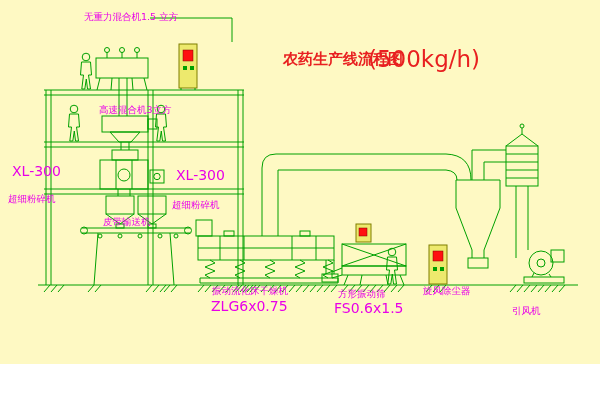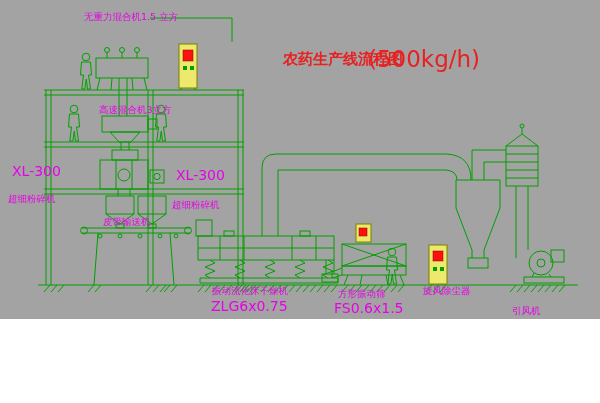--- a/index.html
+++ b/index.html
@@ -1,17 +1,17 @@
 <!DOCTYPE html>
 <html><head>
 <meta charset="utf-8">
 <style>
   html,body{margin:0;padding:0;background:#ffffff;}
   .stage{
-    position:relative;width:600px;height:319px;background:#a3a3a3;overflow:hidden;
+    position:relative;width:600px;height:364px;background:#fef9c3;overflow:hidden;
     font-family:"DejaVu Sans",sans-serif;
   }
   svg{position:absolute;left:0;top:0;}
   .g{stroke:#00A000;stroke-width:1;fill:none;}
   .panel{fill:#EDE96D;stroke:#7F7F00;stroke-width:1;}
   .btn{fill:#FF1010;stroke:#7F0000;stroke-width:0.5;}
   .panel-mark{fill:#00A000;stroke:none;}
   text{font-family:"DejaVu Sans",sans-serif;}
   .lbl9{font-size:9.5px;fill:#E800E8;}
   .lbl14{font-size:14px;fill:#E800E8;}

